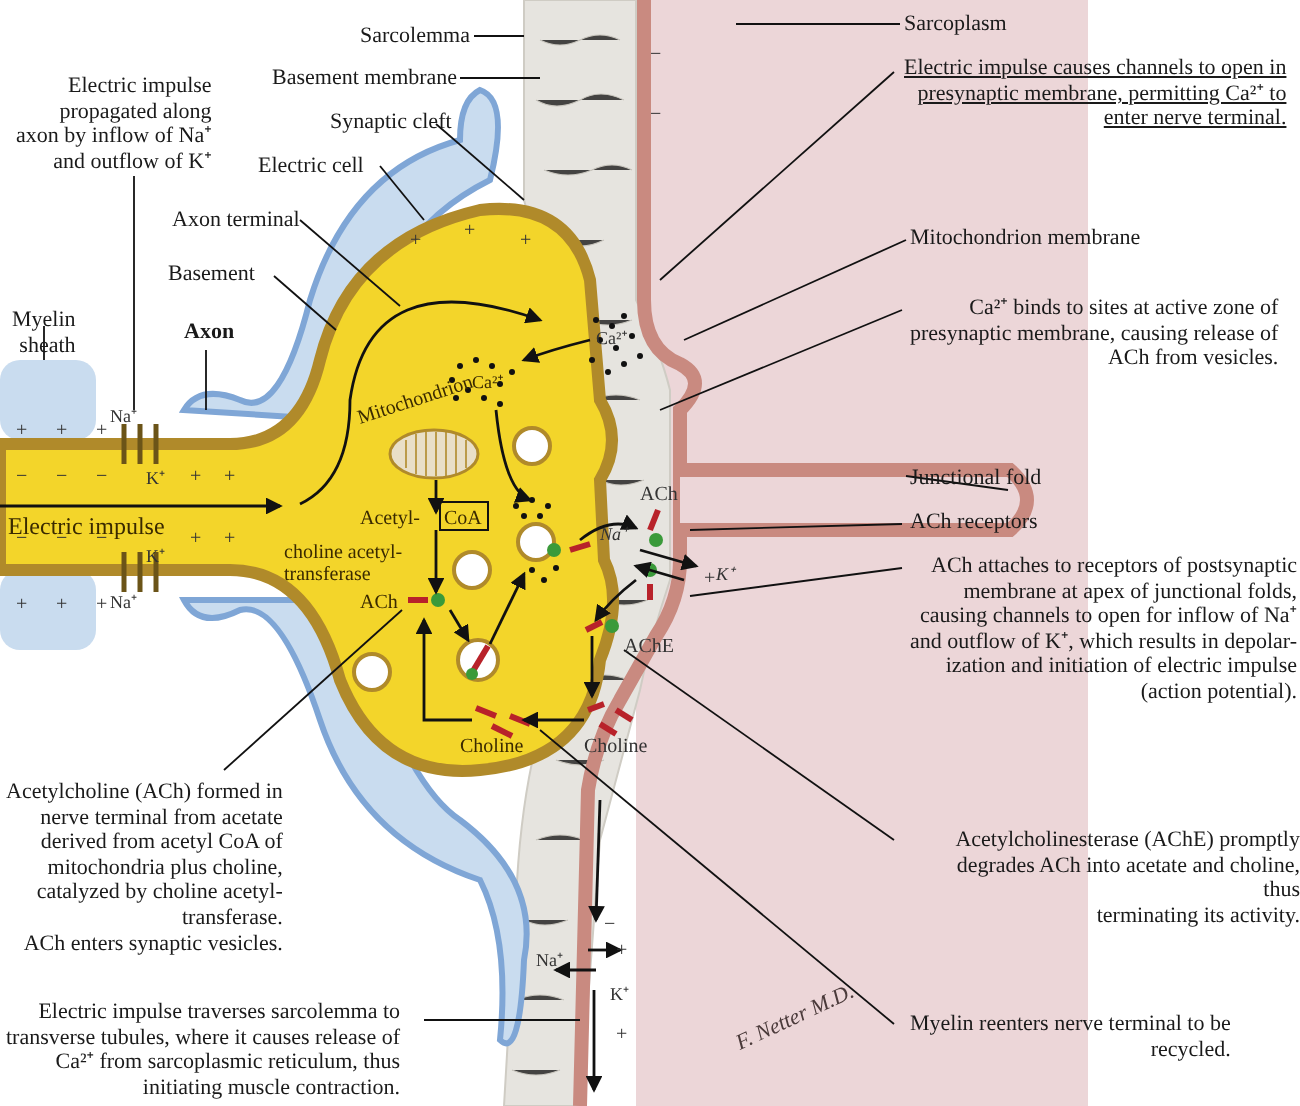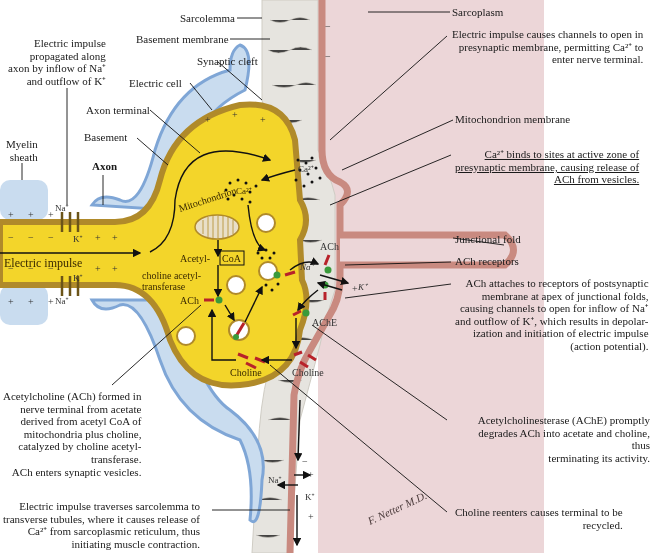--- a/index.html
+++ b/index.html
@@ -223,37 +223,37 @@
   <text x="55" y="304" font-size="9" fill="#333">Na⁺</text>
   <text x="300" y="270" font-size="9" font-style="italic" fill="#333">Na⁺</text>
   <text x="358" y="290" font-size="9" font-style="italic" fill="#333">K⁺</text>
   <text x="268" y="483" font-size="9" fill="#333">Na⁺</text>
   <text x="305" y="500" font-size="9" fill="#333">K⁺</text>
   <text x="370" y="525" font-size="11" font-style="italic" fill="#4a3a3a" transform="rotate(-25 370 525)">F. Netter M.D.</text>
 </svg>
 
 <div class="lbl" style="left:180px;top:12px;">Sarcolemma</div>
 <div class="lbl" style="left:136px;top:33px;">Basement membrane</div>
-<div class="lbl" style="left:165px;top:55px;margin-left:32px;">Synaptic cleft</div>
+<div class="lbl" style="left:165px;top:55px;">Synaptic cleft</div>
 <div class="lbl" style="left:129px;top:77px;">Electric cell</div>
 <div class="lbl" style="left:86px;top:104px;">Axon terminal</div>
 <div class="lbl" style="left:84px;top:131px;">Basement</div>
 <div class="lbl" style="left:92px;top:160px;font-weight:bold;">Axon</div>
-<div class="lbl" style="left:6px;top:138px;">Myelin
+<div class="lbl" style="left:6px;top:154px;">Myelin
 sheath</div>
 <div class="lbl" style="left:8px;top:37px;">Electric impulse
 propagated along
 axon by inflow of Na⁺
 and outflow of K⁺</div>
 <div class="lbl" style="left:452px;top:6px;">Sarcoplasm</div>
-<div class="lbl" style="left:452px;top:28px;">Electric impulse causes channels to open in
+<div class="lbl" style="left:452px;top:28px;text-decoration:underline;">Electric impulse causes channels to open in
 presynaptic membrane, permitting Ca²⁺ to
 enter nerve terminal.</div>
 <div class="lbl" style="left:455px;top:113px;">Mitochondrion membrane</div>
-<div class="lbl" style="left:455px;top:148px;text-decoration:underline;">Ca²⁺ binds to sites at active zone of
+<div class="lbl" style="left:455px;top:148px;">Ca²⁺ binds to sites at active zone of
 presynaptic membrane, causing release of
 ACh from vesicles.</div>
 <div class="lbl" style="left:455px;top:233px;">Junctional fold</div>
 <div class="lbl" style="left:455px;top:255px;">ACh receptors</div>
 <div class="lbl" style="left:455px;top:277px;">ACh attaches to receptors of postsynaptic
 membrane at apex of junctional folds,
 causing channels to open for inflow of Na⁺
 and outflow of K⁺, which results in depolar-
 ization and initiation of electric impulse
 (action potential).</div>
@@ -264,14 +264,14 @@
 catalyzed by choline acetyl-
 transferase.
 ACh enters synaptic vesicles.</div>
 <div class="lbl" style="left:458px;top:414px;">Acetylcholinesterase (AChE) promptly
 degrades ACh into acetate and choline, thus
 terminating its activity.</div>
 <div class="lbl" style="left:3px;top:500px;">Electric impulse traverses sarcolemma to
 transverse tubules, where it causes release of
 Ca²⁺ from sarcoplasmic reticulum, thus
 initiating muscle contraction.</div>
-<div class="lbl" style="left:455px;top:506px;">Choline reenters causes terminal to be
+<div class="lbl" style="left:455px;top:506px;">Myelin reenters nerve terminal to be
 recycled.</div>
 
 </body></html>

